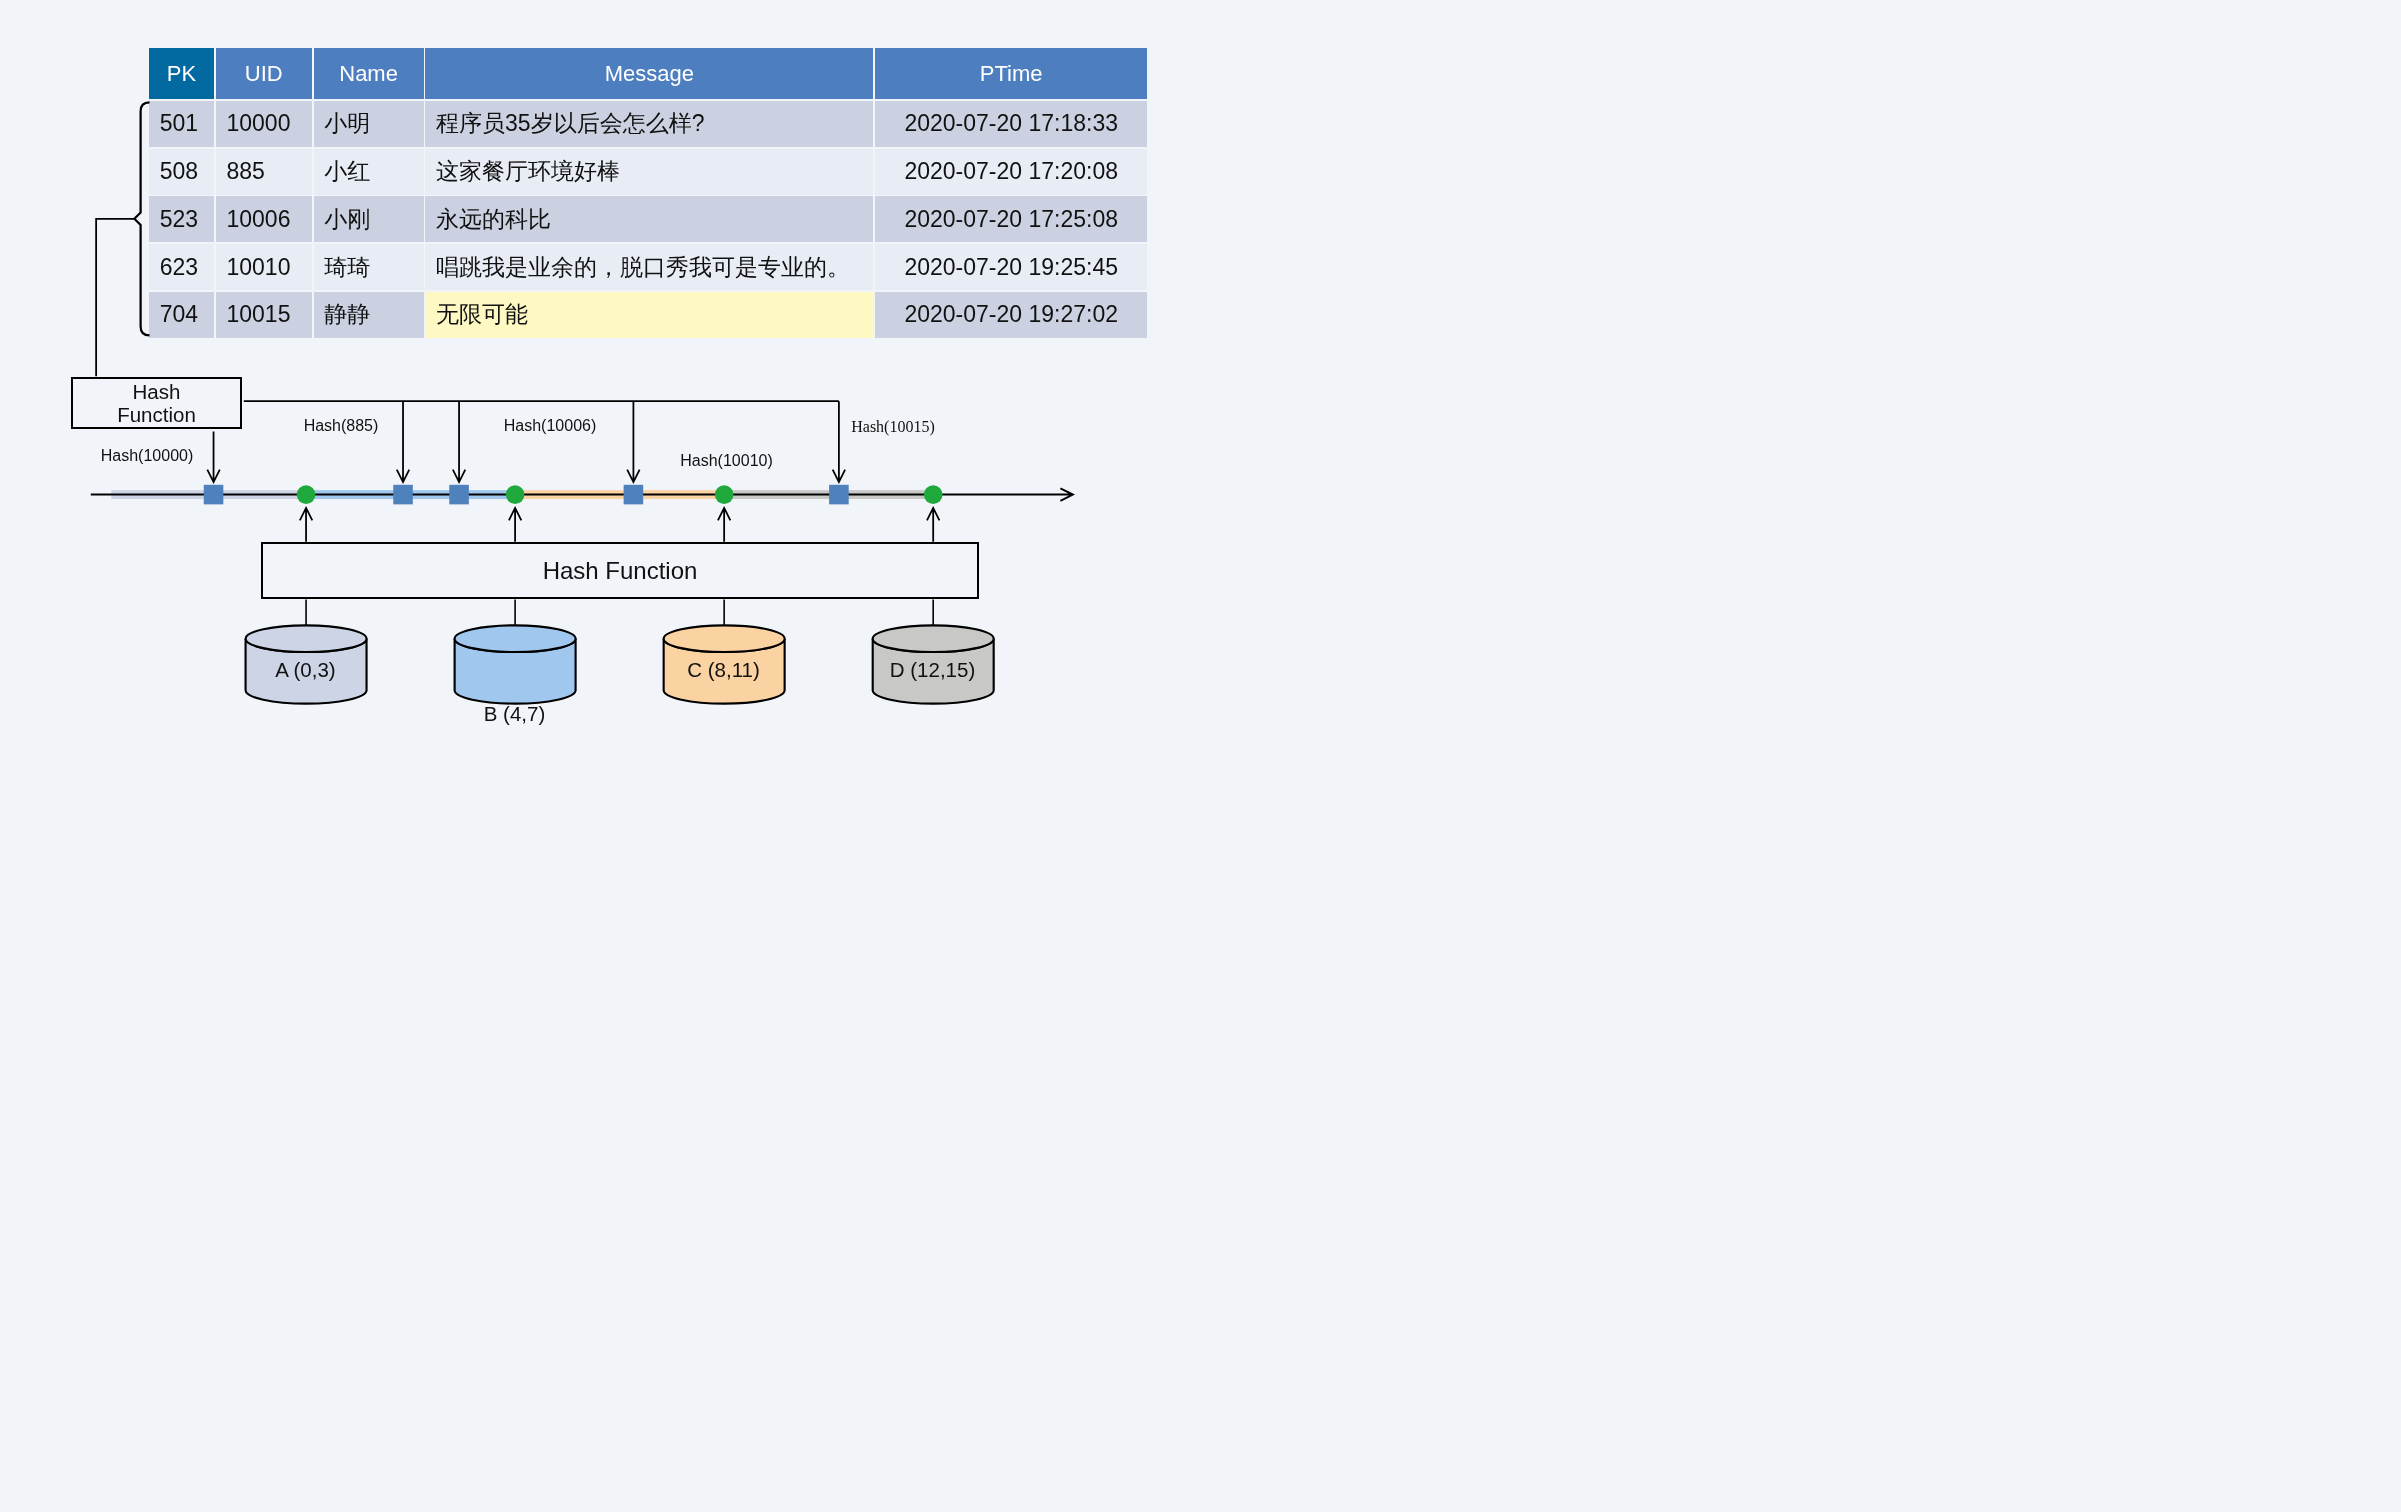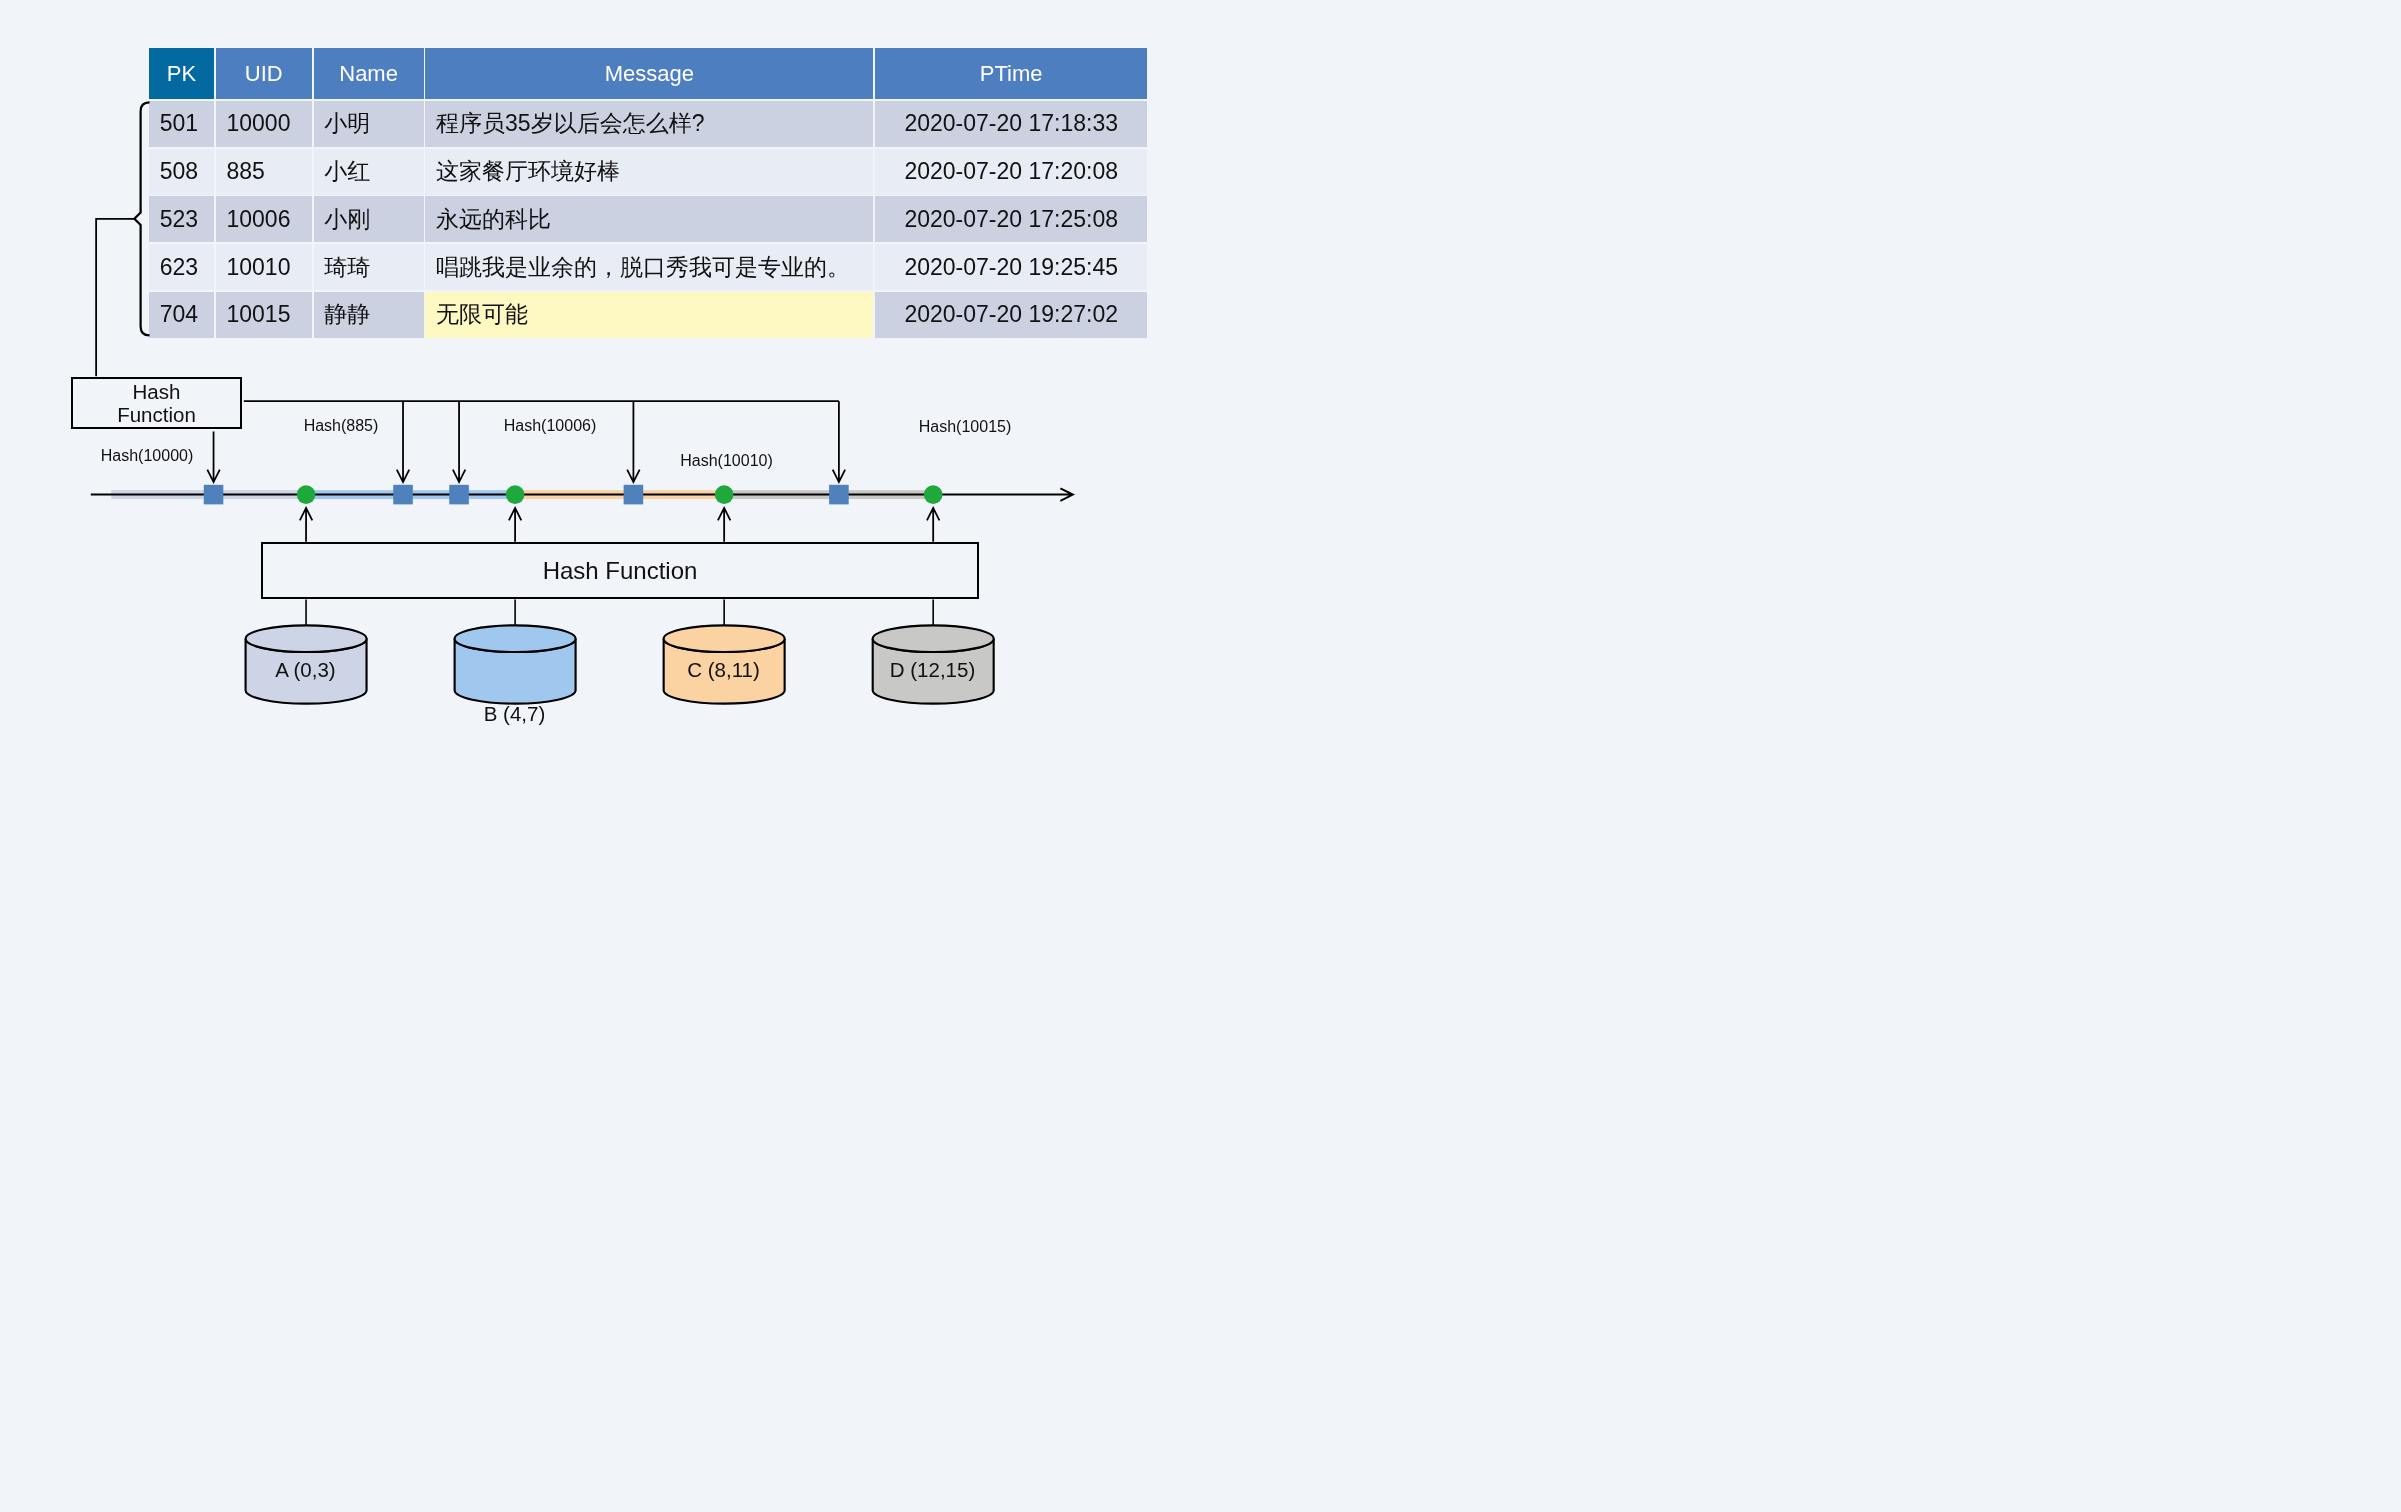--- a/index.html
+++ b/index.html
@@ -157,21 +157,21 @@
 
 <div class="hash-box-top">
   <div>Hash</div>
   <div>Function</div>
 </div>
 
 <div class="floating-label" style="left:78px;top:447px;width:138px;">Hash(10000)</div>
 <div class="floating-label" style="left:282px;top:417px;width:118px;">Hash(885)</div>
 <div class="floating-label" style="left:480px;top:417px;width:140px;">Hash(10006)</div>
 <div class="floating-label" style="left:656px;top:452px;width:141px;">Hash(10010)</div>
-<div class="floating-label" style="left:896px;top:418px;width:138px;">Hash(10015)</div>
+<div class="floating-label" style="left:824px;top:418px;width:138px;font-family:Liberation Serif, serif;">Hash(10015)</div>
 
 <div class="hash-box-bottom">
   <span>Hash Function</span>
 </div>
 
 <div class="shard-label" style="left:239px;">A (0,3)</div>
 <div class="shard-label" style="left:448px;margin-top:44px;">B (4,7)</div>
 <div class="shard-label" style="left:657px;">C (8,11)</div>
 <div class="shard-label" style="left:866px;">D (12,15)</div>
 

